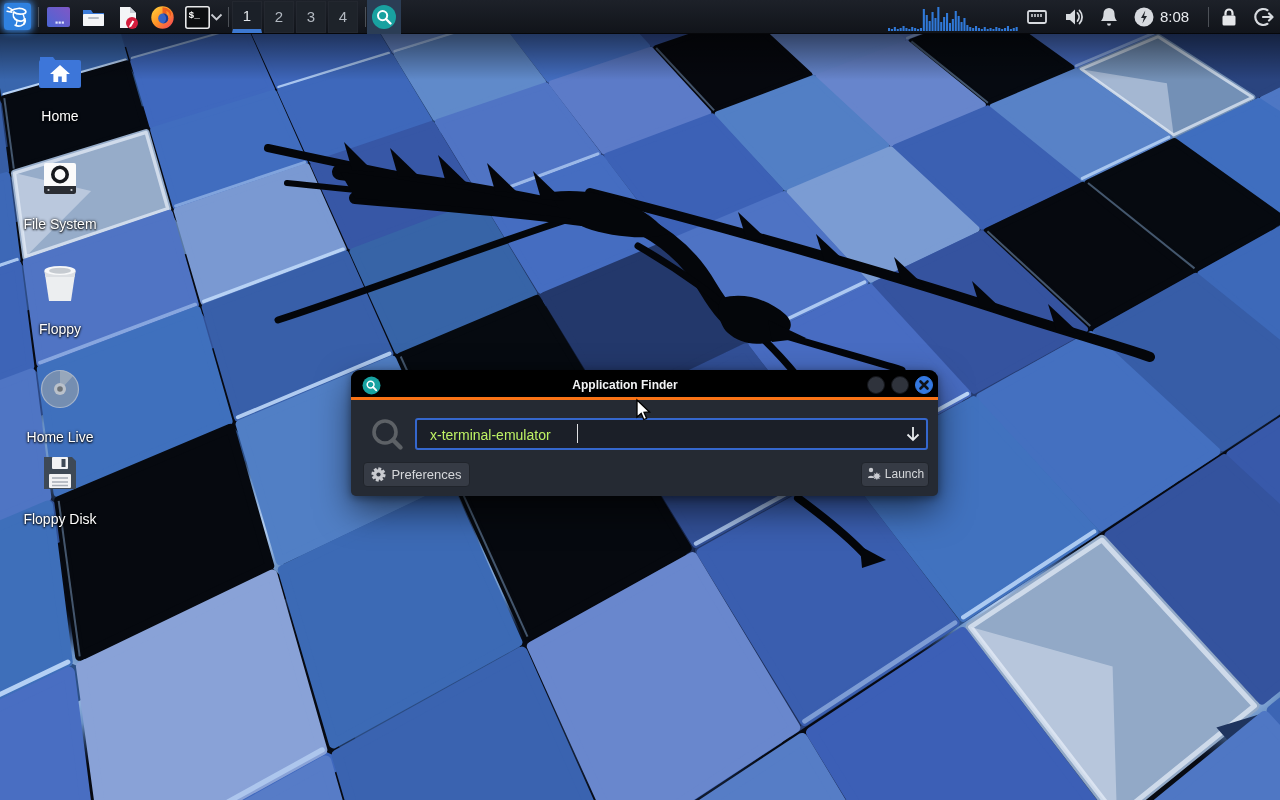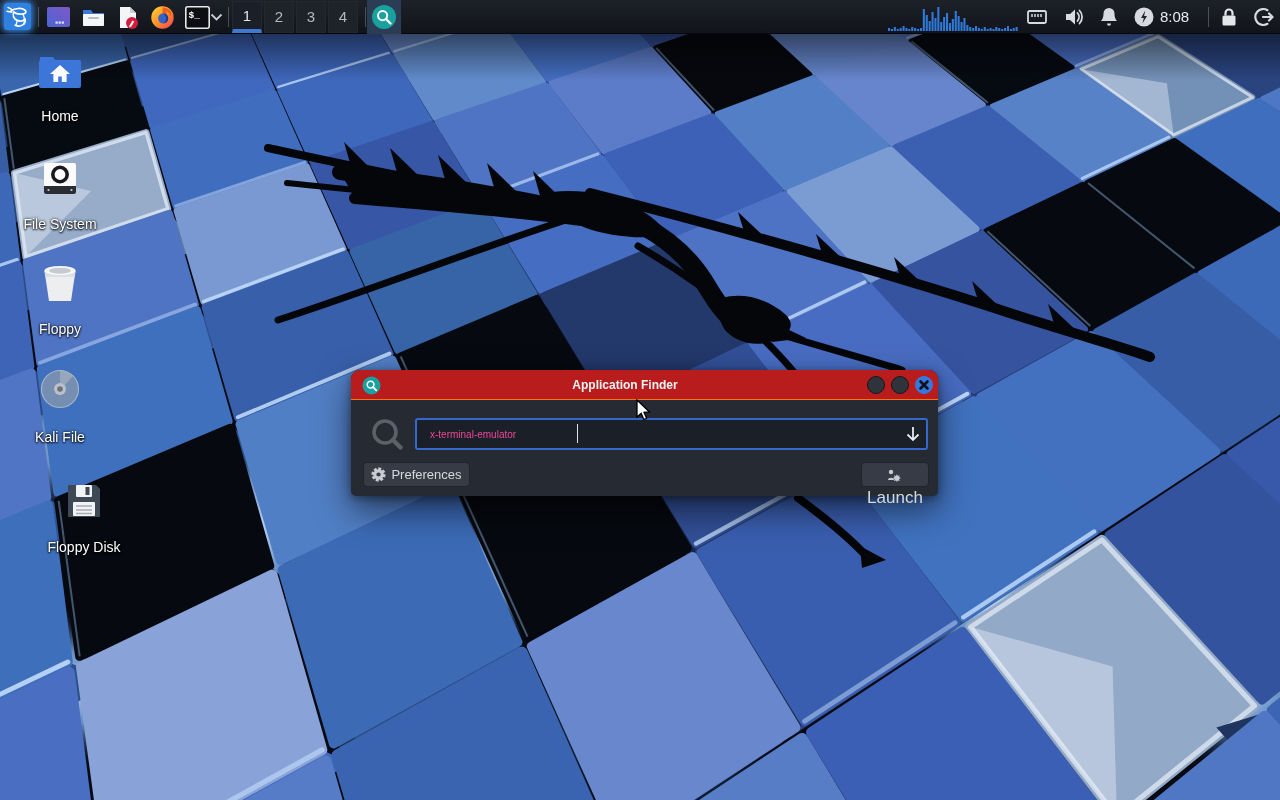--- a/index.html
+++ b/index.html
@@ -6,25 +6,25 @@
 #panel{position:absolute;left:0;top:0;width:1280px;height:34px;background:linear-gradient(180deg,#1d2129,#11141a);border-bottom:1px solid #06070a}
 .pi{position:absolute;top:4px}
 .sep{position:absolute;top:7px;width:1px;height:20px;background:#6a6e74;opacity:0.65}
 .ws{position:absolute;top:1px;width:30px;height:32px;color:#b2b8c0;font-size:15px;text-align:center;line-height:30px;background:#1e232a;border:1px solid #23272f}
 .ws.act{background:#1b2028;color:#e2e6ea;border-bottom:4px solid #3d79d2;line-height:27px}
 #clock{position:absolute;top:0;height:44px;line-height:34px;color:#e8eaee;font-size:15px}
 .dicon{position:absolute;width:120px;text-align:center}
 .dig{height:44px;display:flex;align-items:flex-end;justify-content:center}
 .dlab{margin-top:19px;color:#ffffff;font-size:14px;text-shadow:0 1px 2px #000,0 0 3px #000}
 #dlg{position:absolute;left:351px;top:370px;width:587px;height:126px;background:#252a33;border-radius:9px 9px 5px 5px;box-shadow:0 14px 34px rgba(0,0,0,0.55),0 2px 8px rgba(0,0,0,0.4)}
-#dtit{position:absolute;left:0;top:0;right:0;height:30px;background:#b91c1c;border-radius:9px 9px 0 0;border-bottom:1px solid #f97316}
+#dtit{position:absolute;left:0;top:0;right:0;height:30px;background:#000000;border-radius:9px 9px 0 0;border-bottom:3px solid #f97316}
 #dtit .t{position:absolute;left:0;width:548px;top:0;height:30px;line-height:31px;text-align:center;color:#f2f3f5;font-size:12px;font-weight:bold}
 .wbtn{position:absolute;top:376px;width:18px;height:18px;border-radius:50%;background:#2f333c;border:1px solid #14161b}
 #wclose{background:#3478e0;border-color:#3478e0}
-#input{position:absolute;left:415px;top:418px;width:513px;height:32px;background:#1b1f28;border:2px solid #3567cd;border-radius:3px;color:#ec4899;font-size:10px;line-height:30px;padding-left:13px}
+#input{position:absolute;left:415px;top:418px;width:513px;height:32px;background:#1b1f28;border:2px solid #3567cd;border-radius:3px;color:#bef264;font-size:14px;line-height:30px;padding-left:13px}
 .dbtn{position:absolute;top:462px;height:25px;background:#363b45;border:1px solid #20242b;border-radius:4px;color:#d6d8db;font-size:13px;line-height:23px;text-align:center}
 </style></head><body>
 
 <svg id="wall" width="1280" height="800" viewBox="0 0 1280 800">
 <defs>
       <radialGradient id="gg">
         <stop offset="0" stop-color="#cfe4ff" stop-opacity="1"></stop>
         <stop offset="0.5" stop-color="#7fb0f0" stop-opacity="0.8"></stop>
         <stop offset="1" stop-color="#1a3a7a" stop-opacity="0"></stop>
       </radialGradient>
@@ -487,23 +487,23 @@
 <div class="dicon" style="left:0px;top:366px;">
     <div class="dig">
       <svg width="42" height="42" viewBox="0 0 42 42">
         <circle cx="21" cy="21" r="18.5" fill="#9aa1a8" opacity="0.6"></circle>
         <circle cx="21" cy="21" r="18.5" fill="none" stroke="#c6cbd1" stroke-width="1.2" opacity="0.7"></circle>
         <path d="M21,2.5 a18.5,18.5 0 0 1 13,5.4 l-8.6,9.6 a5.5,5.5 0 0 0 -4.4,-2.2 z" fill="#b9bfc6" opacity="0.5"></path>
         <circle cx="21" cy="21" r="6" fill="#c2c7cd" opacity="0.9"></circle>
         <circle cx="21" cy="21" r="2.8" fill="#6e7378"></circle>
       </svg>
     </div>
-    <div class="dlab">Kali File</div>
+    <div class="dlab">Home Live</div>
   </div>
-<div class="dicon" style="left:0px;top:476px;margin-left:24px;">
+<div class="dicon" style="left:0px;top:448px;">
     <div class="dig">
       <svg width="38" height="38" viewBox="0 0 38 38">
         <path d="M3,3 h28 l4,4 v28 h-32 z" fill="#3e4956"></path>
         <rect x="11" y="3" width="16" height="12" rx="1" fill="#f2f3f5"></rect>
         <rect x="20.5" y="5" width="4" height="8" fill="#3e4956"></rect>
         <rect x="8" y="20" width="22" height="14" rx="1" fill="#f2f3f5"></rect>
         <path d="M11,24 h16 M11,28 h16 M11,31.5 h16" stroke="#a6adb6" stroke-width="1.3"></path>
       </svg>
     </div>
     <div class="dlab">Floppy Disk</div>
@@ -679,21 +679,21 @@
 <div id="input">x-terminal-emulator</div>
 <div style="position:absolute;left:577px;top:424px;width:1px;height:19px;background:#dfe0e3"></div>
 <svg style="position:absolute;left:903px;top:424px" width="20" height="20" viewBox="0 0 20 20">
     <path d="M10,3 v13 M4.5,10.5 L10,16 L15.5,10.5" stroke="#e8eaed" stroke-width="1.8" fill="none"></path>
   </svg>
 
 <div class="dbtn" style="left:363px;width:107px"><svg style="vertical-align:-3px;margin-right:5px" width="15" height="15" viewBox="0 0 15 15">
       <path d="M14.70,7.50 L14.04,10.51 L12.03,10.05 L11.46,10.87 L12.59,12.59 L9.99,14.25 L8.90,12.51 L7.92,12.68 L7.50,14.70 L4.49,14.04 L4.95,12.03 L4.13,11.46 L2.41,12.59 L0.75,9.99 L2.49,8.90 L2.32,7.92 L0.30,7.50 L0.96,4.49 L2.97,4.95 L3.54,4.13 L2.41,2.41 L5.01,0.75 L6.10,2.49 L7.08,2.32 L7.50,0.30 L10.51,0.96 L10.05,2.97 L10.87,3.54 L12.59,2.41 L14.25,5.01 L12.51,6.10 L12.68,7.08 Z" fill="#c9cbd0" fill-rule="evenodd"></path>
       <circle cx="7.5" cy="7.5" r="2.1" fill="#363b45"></circle>
     </svg>Preferences</div>
-<div class="dbtn" style="left:861px;width:68px;font-size:17px"><svg style="vertical-align:-3px;margin-right:4px" width="15" height="15" viewBox="0 0 15 15">
+<div class="dbtn" style="left:861px;width:68px;font-size:12px"><svg style="vertical-align:-3px;margin-right:4px" width="15" height="15" viewBox="0 0 15 15">
       <circle cx="5" cy="4" r="2.2" fill="#c9cbd0"></circle>
       <path d="M2,12 c0,-3 6,-3 6,0 z" fill="#c9cbd0"></path>
       <path d="M10.5,6.5 l.7,0 .2,1 .9,.4 .9-.6 .5,.5 -.6,.9 .4,.9 1,.2 0,.7 -1,.2 -.4,.9 .6,.9 -.5,.5 -.9-.6 -.9,.4 -.2,1 -.7,0 -.2-1 -.9-.4 -.9,.6 -.5-.5 .6-.9 -.4-.9 -1-.2 0-.7 1-.2 .4-.9 -.6-.9 .5-.5 .9,.6 .9-.4 z" fill="#c9cbd0"></path>
     </svg>Launch</div>
 
 <svg style="position:absolute;left:634px;top:398px" width="22" height="26" viewBox="0 0 22 26">
     <path d="M3,2 L3,19 L7.2,15.4 L9.8,21.5 L12.6,20.3 L10,14.3 L15.5,14 Z" fill="#ffffff" stroke="#000000" stroke-width="1.3"></path>
   </svg>
 
 </body></html>

